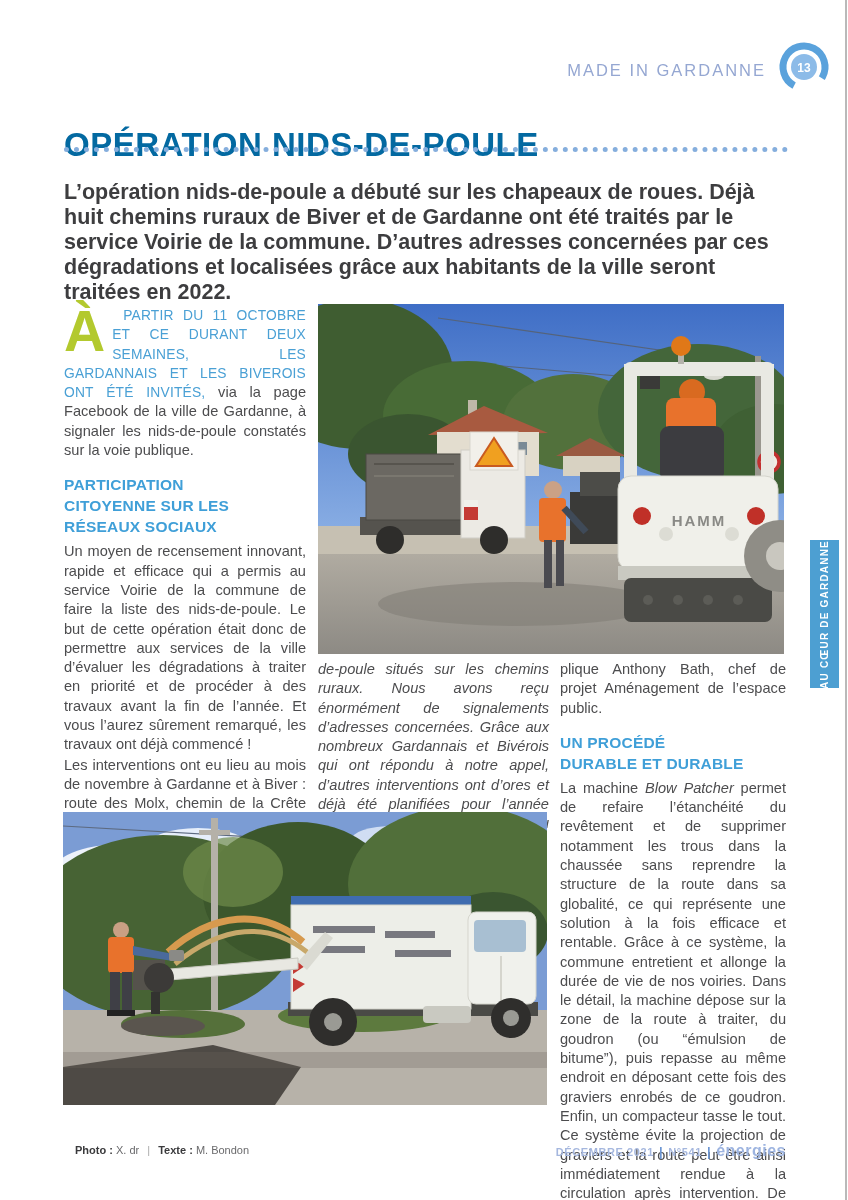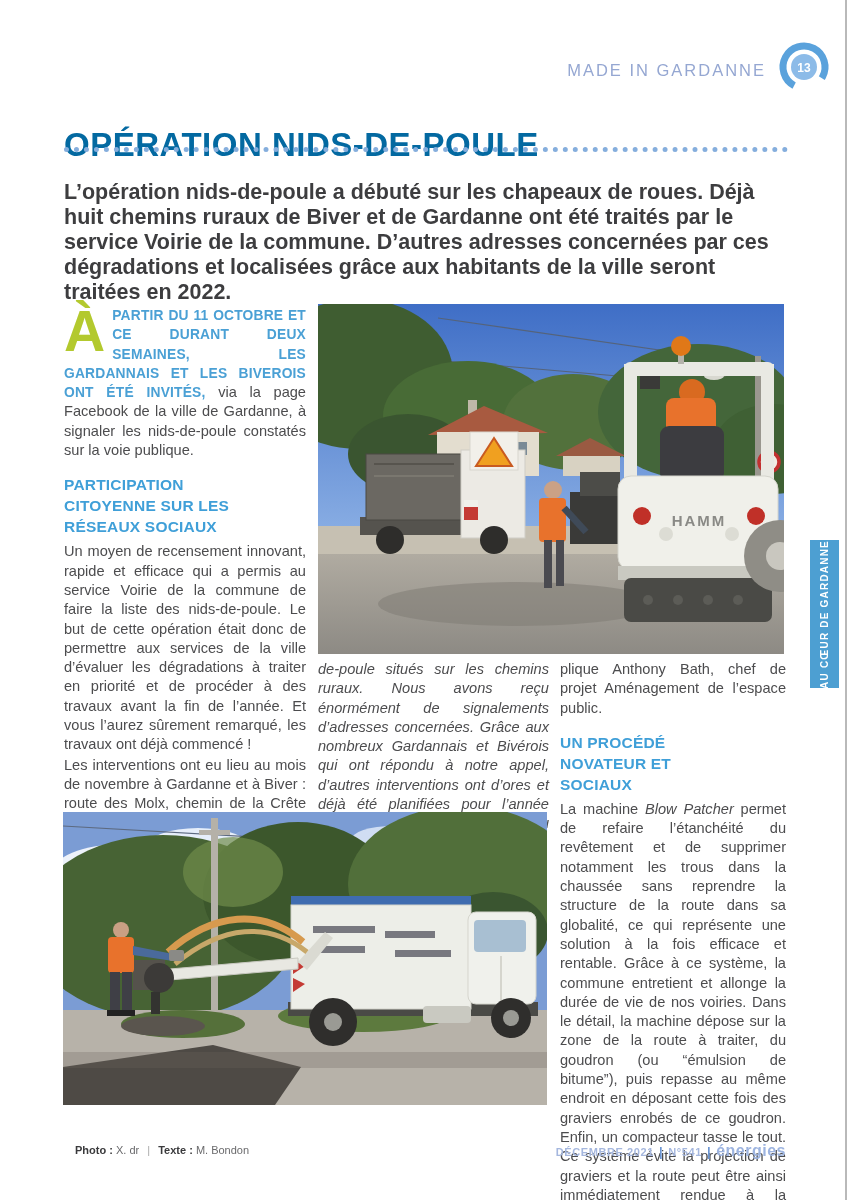--- a/index.html
+++ b/index.html
@@ -19,21 +19,21 @@
   
   .intro{position:absolute;left:64px;top:158px;width:706px;font-size:21.5px;line-height:25px;
          font-weight:bold;color:#3d3d3f;}
 
   
   .col{position:absolute;font-size:14.6px;line-height:19.3px;text-align:justify;color:#4c4c4e;}
   .col-left{left:64px;top:306px;width:242px;}
   .col-mid{left:318px;top:660px;width:231px;font-style:italic;}
   .col-right{left:560px;top:660px;width:226px;}
   .dropcap{float:left;font-size:57px;line-height:46px;font-weight:bold;color:#b3c92e;margin:2px 7px 0 0;}
-  .leadin{color:#4aa0d5;font-weight:bold;font-size:13.8px;letter-spacing:.2px;}
+  .leadin{color:#4aa0d5;font-weight:normal;font-size:13.8px;letter-spacing:.2px;margin-left:11px;}
   .col p{margin:0 0 0 0;}
   .col .para{margin-bottom:1px;}
   .subhead{color:#3f9fd8;font-weight:bold;font-size:15.5px;line-height:21px;margin:14px 0 5px 0;
            text-align:left;letter-spacing:.2px;}
   .subhead.w1{max-width:210px;}
   .subhead.w2{max-width:185px;}
   .quote{font-style:italic;}
   .machine{font-style:italic;}
 
   
@@ -180,21 +180,21 @@
       </g>
     </svg>
   </div>
 
   <div class="col col-mid">
     <p class="para">de-poule situés sur les chemins ruraux. Nous avons reçu énormément de signalements d’adresses concernées. Grâce aux nombreux Gardannais et Bivérois qui ont répondu à notre appel, d’autres interventions ont d’ores et déjà été planifiées pour l’année 2022. Les travaux reprendront au printemps, » ex-</p>
   </div>
 
   <div class="col col-right">
     <p class="para">plique Anthony Bath, chef de projet Aménagement de l’espace public.</p>
-    <h2 class="subhead w2">UN PROCÉDÉ NOVATEUR ET SOCIAUX</h2>
+    <h2 class="subhead w2">UN PROCÉDÉ DURABLE ET DURABLE</h2>
     <p class="para"><span>La machine </span><span class="machine">Blow Patcher</span><span> permet de refaire l’étanchéité du revêtement et de supprimer notamment les trous dans la chaussée sans reprendre la structure de la route dans sa globalité, ce qui représente une solution à la fois efficace et rentable. Grâce à ce système, la commune entretient et allonge la durée de vie de nos voiries. Dans le détail, la machine dépose sur la zone de la route à traiter, du goudron (ou “émulsion de bitume”), puis repasse au même endroit en déposant cette fois des graviers enrobés de ce goudron. Enfin, un compacteur tasse le tout. Ce système évite la projection de graviers et la route peut être ainsi immédiatement rendue à la circulation après intervention. De plus, ce traitement permet de sécuriser la chaussée rapidement.</span></p>
 
   </div>
 
   <div class="photo photo2">
     <svg width="484" height="293" viewBox="0 0 484 293">
       <rect width="484" height="210" fill="#7b9cd4"></rect>
       <g>
         <ellipse cx="60" cy="62" rx="72" ry="30" fill="#edf2fa"></ellipse>
         <ellipse cx="135" cy="36" rx="52" ry="20" fill="#e6eefa"></ellipse>

